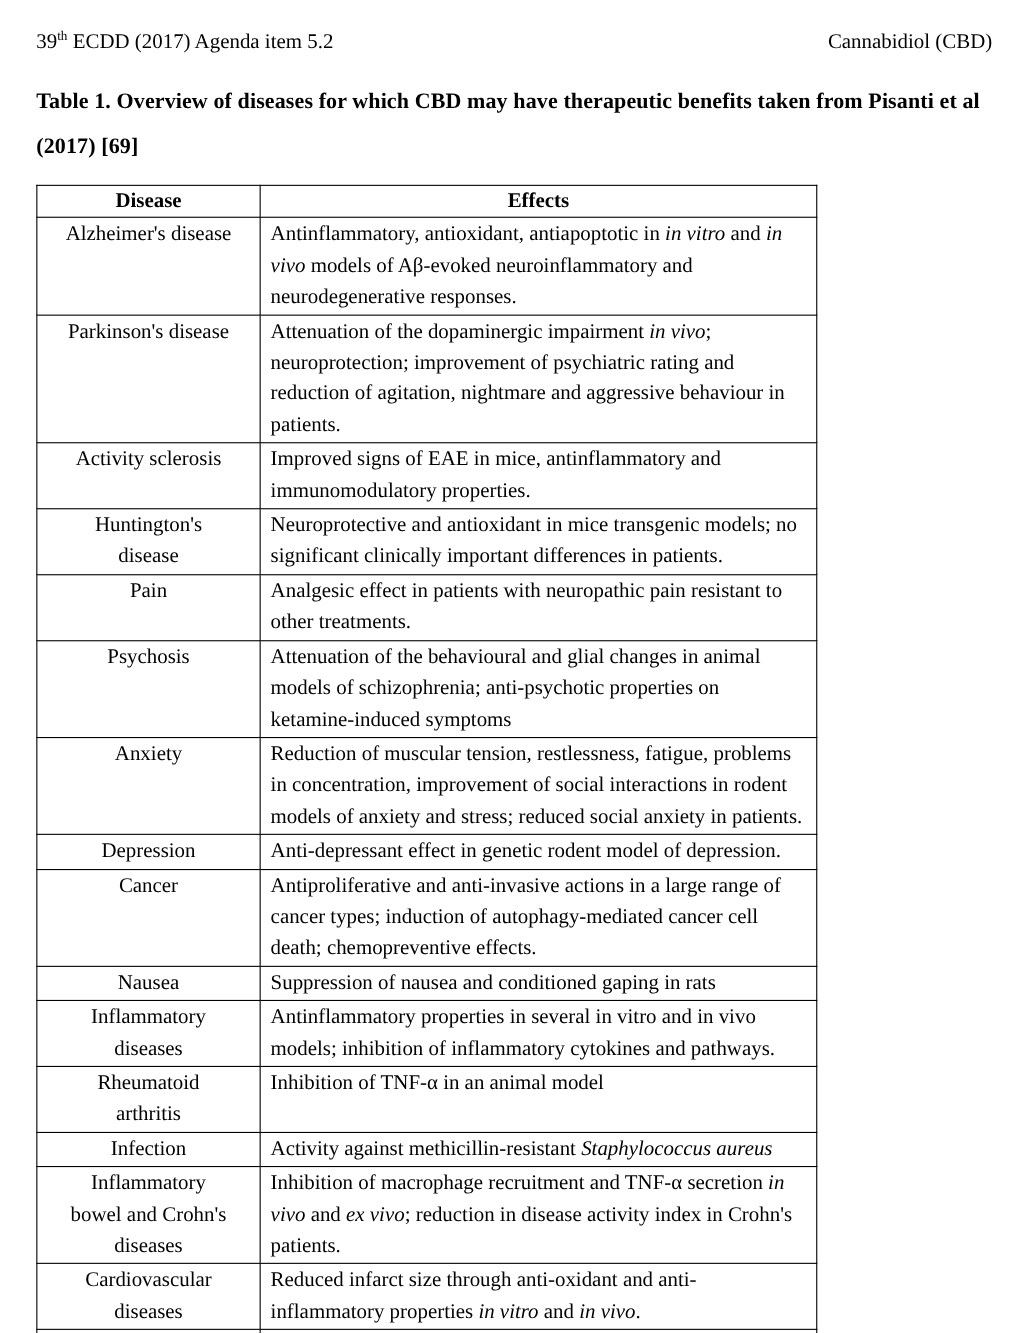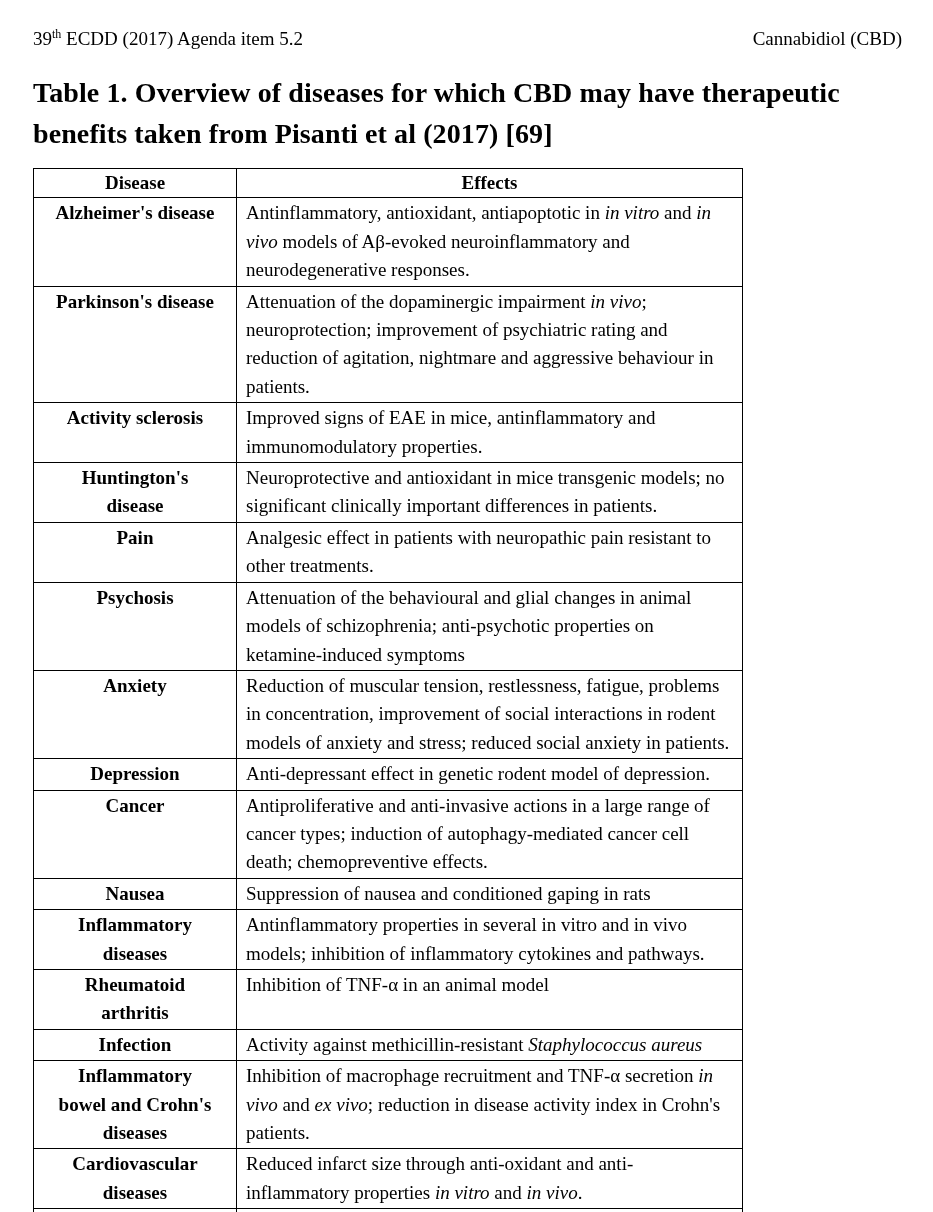--- a/index.html
+++ b/index.html
@@ -25,21 +25,21 @@
     align-items: baseline;
     font-size: 19px;
     line-height: 22px;
   }
   .doc-header sup {
     font-size: 12px;
     line-height: 0;
   }
   .doc-title {
     margin-top: 22px;
-    font-size: 28px;
+    font-size: 20px;
     font-weight: bold;
     line-height: 41px;
     letter-spacing: 0.1px;
   }
   table.benefits {
     margin-top: 14px;
     border-collapse: collapse;
     width: 710px;
     table-layout: fixed;
     font-size: 19px;
@@ -51,21 +51,21 @@
     vertical-align: top;
     box-sizing: border-box;
   }
   th.col-disease, td.disease { width: 203px; }
   th.col-disease, th.col-effects {
     font-weight: bold;
     text-align: center;
     padding: 0 4px;
   }
   td.disease {
-    font-weight: bold;
+    font-weight: normal;
     text-align: center;
     padding: 1px 4px;
   }
   td.effects {
     text-align: left;
     padding: 1px 10px 1px 9px;
   }
 </style>
 </head>
 <body>

